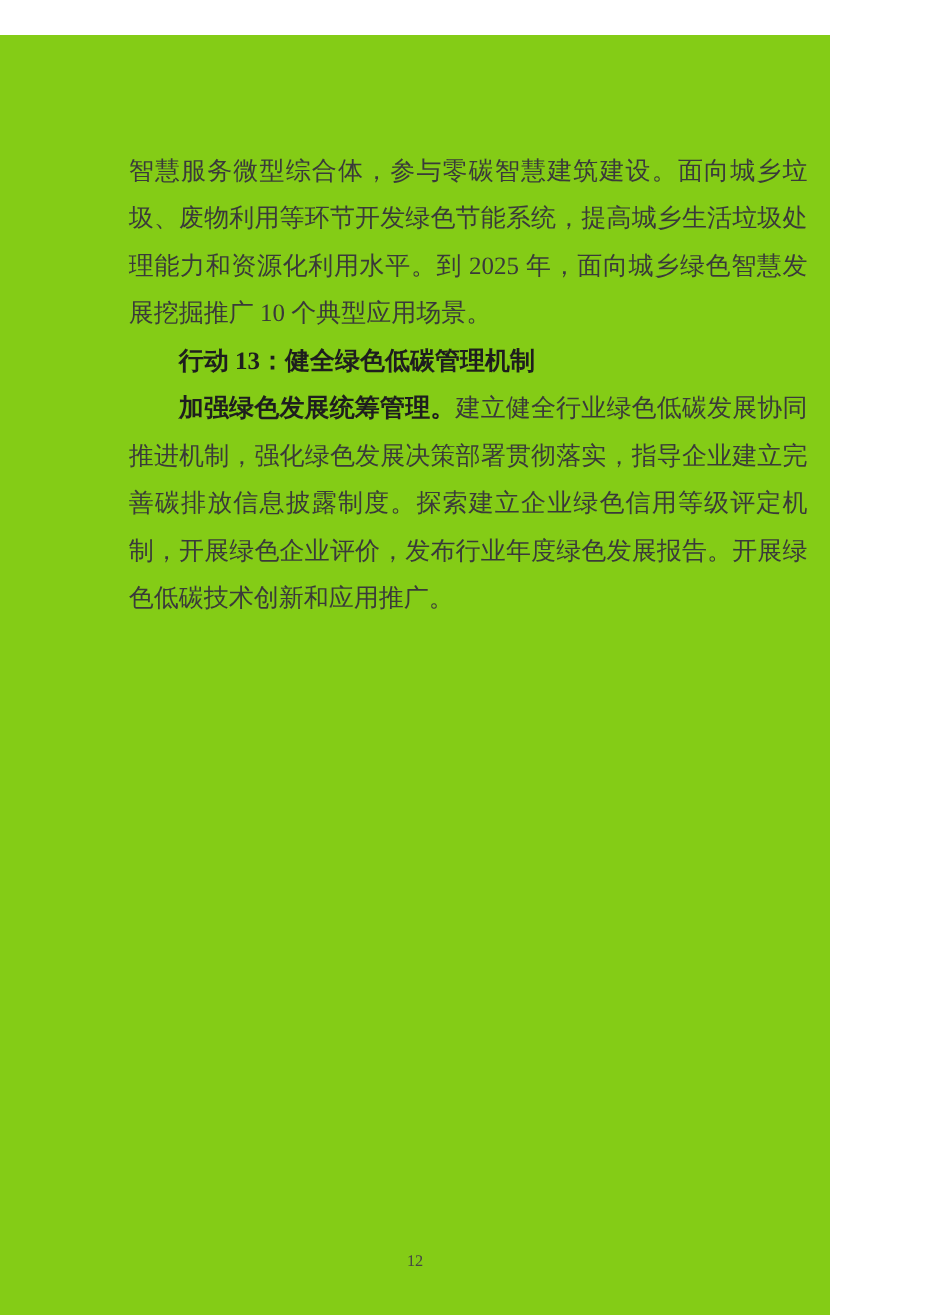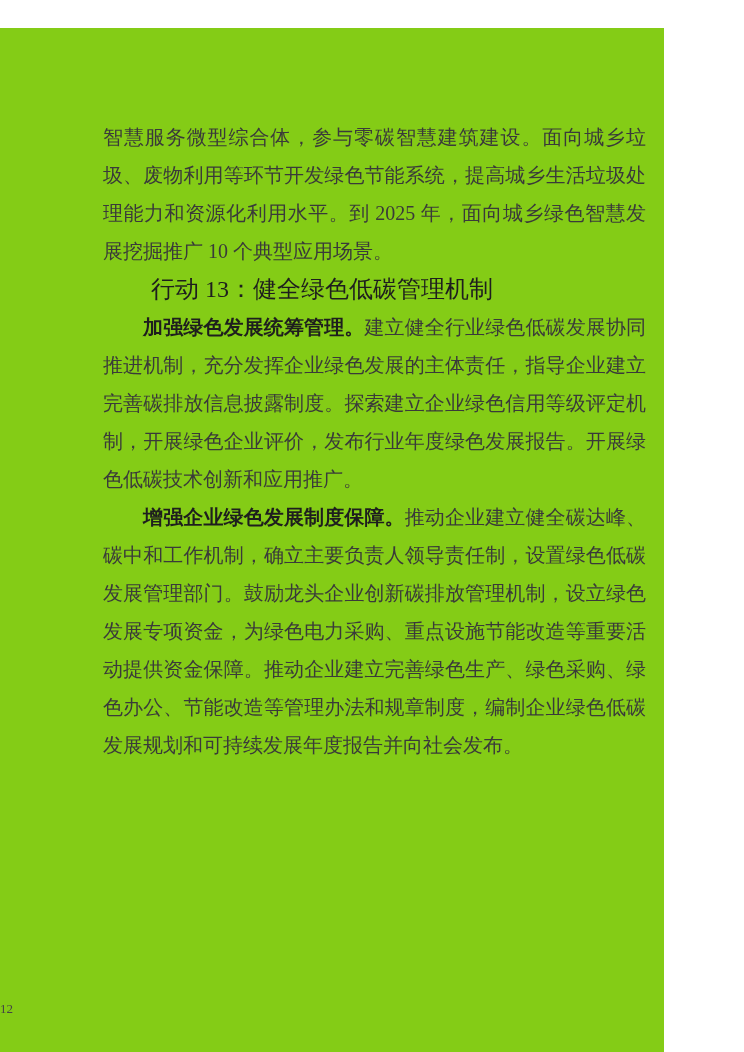--- a/index.html
+++ b/index.html
@@ -36,58 +36,58 @@
   .h-section {
     font-family: "Liberation Sans", "DejaVu Sans", sans-serif;
     font-weight: 700;
     font-size: 21.5px;
     line-height: 38px;
     color: #1e1e1e;
     text-indent: 2em;
     margin: 0;
   }
   .h-action {
-    font-weight: 400;
-    font-size: 24px;
+    font-weight: 700;
+    font-size: 20px;
     line-height: 38px;
     color: #1e1e1e;
     text-indent: 2em;
     margin: 0;
   }
   .lead {
     font-weight: 700;
     color: #1e1e1e;
   }
   .page-number {
     position: absolute;
     left: 0;
     right: 0;
     top: 972px;
+    text-align: center;
     font-size: 13px;
     line-height: 18px;
     color: #454545;
     font-family: "Liberation Serif", "DejaVu Serif", serif;
   }
 </style>
 </head>
 <body>
 
 <div class="page">
 
   <div class="text-area">
 
     <p>智慧服务微型综合体，参与零碳智慧建筑建设。面向城乡垃圾、废物利用等环节开发绿色节能系统，提高城乡生活垃圾处理能力和资源化利用水平。到 2025 年，面向城乡绿色智慧发展挖掘推广 10 个典型应用场景。</p>
 
 
 
     <p class="h-action">行动 13：健全绿色低碳管理机制</p>
 
-    <p class="indent"><span class="lead">加强绿色发展统筹管理。</span><span>建立健全行业绿色低碳发展协同推进机制，充分发挥企业绿色发展的主体责任，指导企业建立完善碳排放信息披露制度。探索建立企业绿色信用等级评定机制，开展绿色企业评价，发布行业年度绿色发展报告。开展绿色低碳技术创新和应用推广。</span></p>
+    <p class="indent"><span class="lead">加强绿色发展统筹管理。</span><span>建立健全行业绿色低碳发展协同推进机制，强化绿色发展决策部署贯彻落实，指导企业建立完善碳排放信息披露制度。探索建立企业绿色信用等级评定机制，开展绿色企业评价，发布行业年度绿色发展报告。开展绿色低碳技术创新和应用推广。</span></p>
 
-    <p class="indent"><span class="lead">增强企业绿色发展制度保障。</span><span>推动企业建立健全碳达峰、碳中和工作机制，确立主要负责人领导责任制，设置绿色低碳发展管理部门。鼓励龙头企业创新碳排放管理机制，设立绿色发展专项资金，为绿色电力采购、重点设施节能改造等重要活动提供资金保障。推动企业建立完善绿色生产、绿色采购、绿色办公、节能改造等管理办法和规章制度，编制企业绿色低碳发展规划和可持续发展年度报告并向社会发布。</span></p>
 
 
 
   </div>
 
   <div class="page-number">12</div>
 
 </div>
 
 </body></html>

